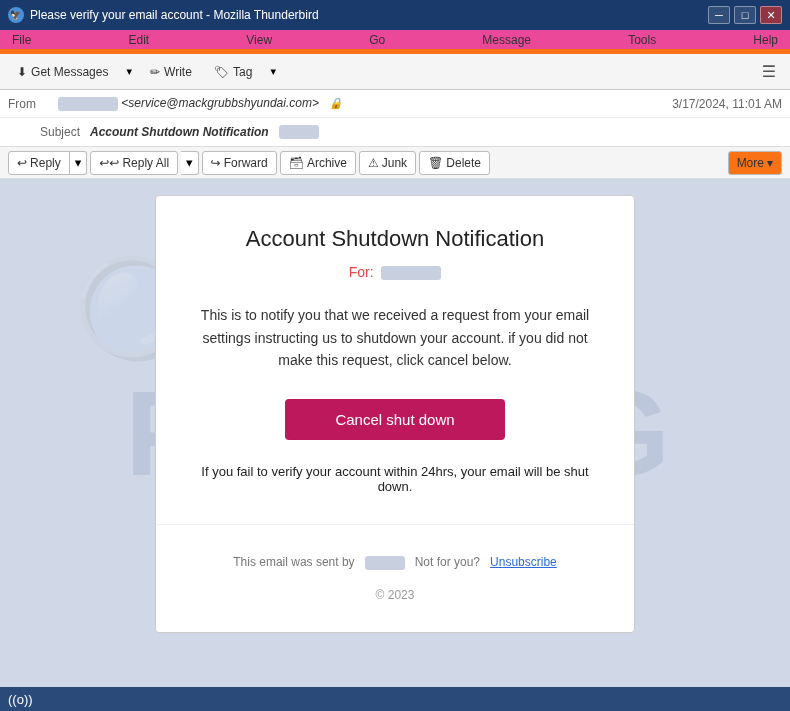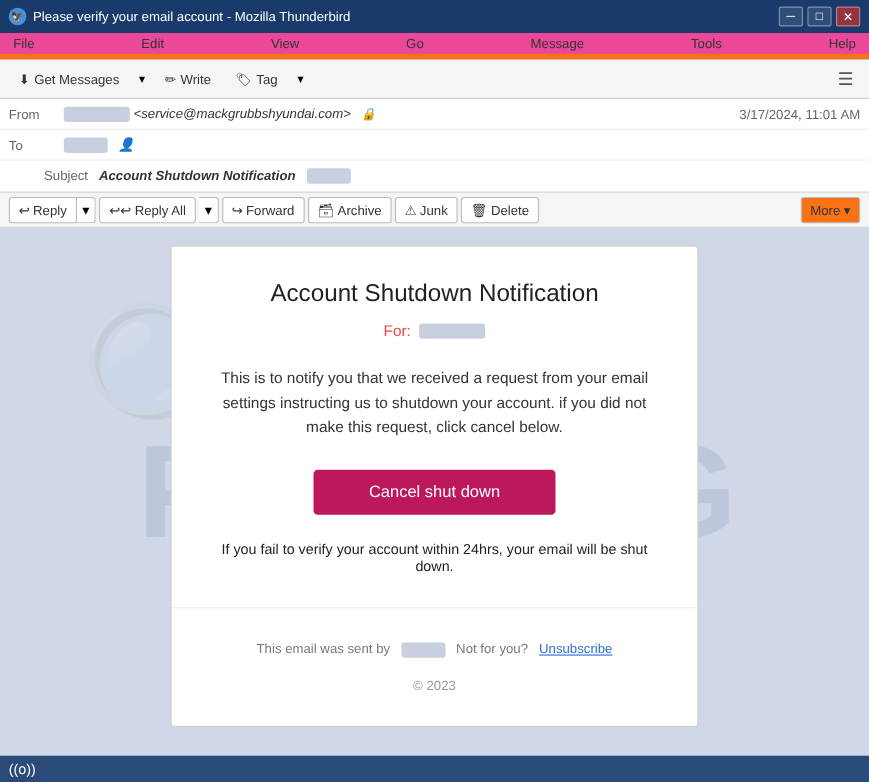--- a/index.html
+++ b/index.html
@@ -415,28 +415,20 @@
       <span>&lt;service@mackgrubbshyundai.com&gt;</span>
       &nbsp;
       <span style="color:#888;font-size:11px;">🔒</span>
     </span>
     <div class="email-from-actions">
       
     </div>
     <span class="email-date">3/17/2024, 11:01 AM</span>
   </div>
 
-  <div class="email-header-row">
-    <span class="email-label">To</span>
-    <span class="email-value">
-      <span class="blurred-sm">&nbsp;&nbsp;&nbsp;&nbsp;&nbsp;&nbsp;</span>
-      &nbsp;
-      <span style="color:#888;">👤</span>
-    </span>
-  </div>
 
   <div class="email-header-row">
     <span class="email-label">Subject</span>
     <span class="email-value">
       <strong>Account Shutdown Notification</strong>
       &nbsp;
       <span class="blurred-sm">&nbsp;&nbsp;&nbsp;&nbsp;&nbsp;</span>
     </span>
   </div>
 </div>

